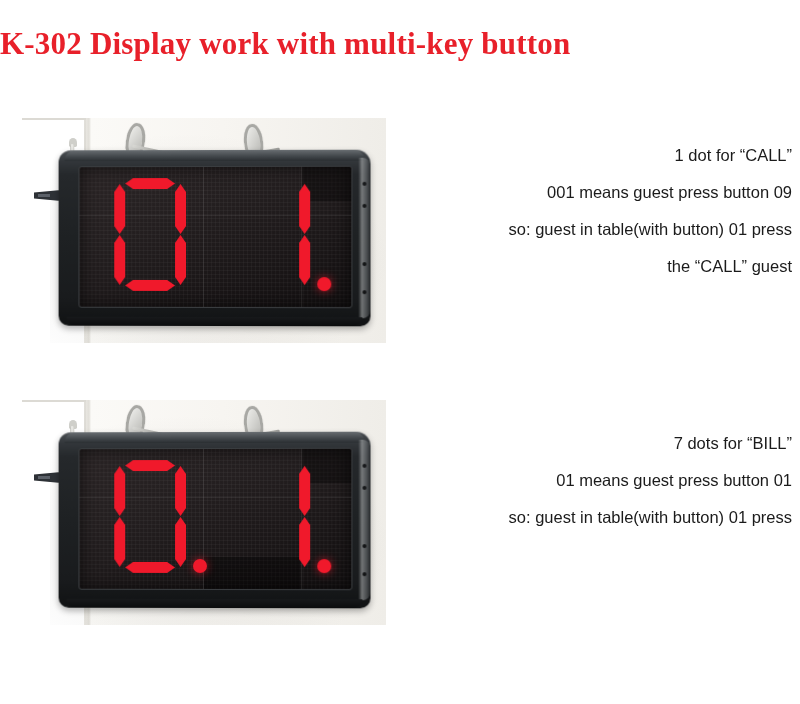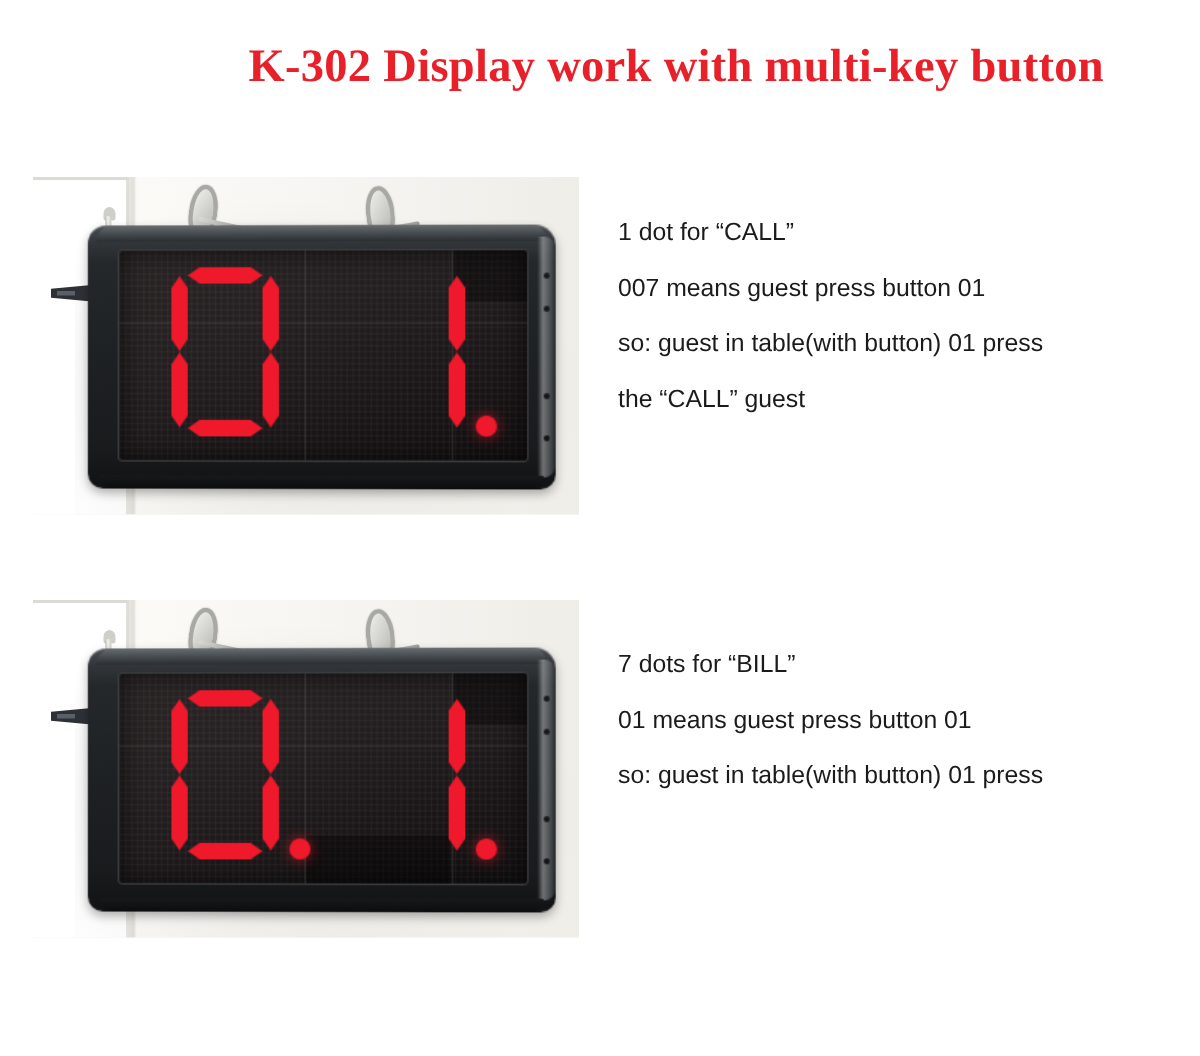--- a/index.html
+++ b/index.html
@@ -15,28 +15,27 @@
     font-family: "Liberation Sans", sans-serif;
     -webkit-font-smoothing: antialiased;
   }
 
   
   #page-title {
     position: absolute;
     left: 0;
     top: 26px;
     width: 720px;
-    text-align: right;
+    text-align: left;
     font-family: "Liberation Serif", serif;
     font-size: 31px;
     font-weight: 700;
     color: #e8202a;
     letter-spacing: 0.2px;
     white-space: nowrap;
-    margin-left: 16px;
   }
 
   
   .photo {
     position: absolute;
     left: 22px;
     width: 364px;
     height: 225px;
     overflow: hidden;
     background: #f4f2ee;
@@ -270,21 +269,21 @@
   .caption {
     position: absolute;
     left: 412px;
     width: 380px;
     color: #1b1b1b;
     font-size: 16.5px;
     line-height: 37px;
   }
   #caption-call { top: 137px; }
   #caption-bill { top: 425px; }
-  .caption .line { white-space: nowrap; }
+  .caption .line { white-space: nowrap; text-align: right; }
 </style>
 </head>
 <body>
 
 <div id="page-title">K-302 Display work with multi-key button</div>
 
 <div class="photo" id="photo-call">
   <div class="wall"></div>
   <div class="wall-seam"></div>
   <div class="wall-seam-h"></div>
@@ -332,21 +331,21 @@
         <span class="seg v vc"></span>
 
         <span class="dp"></span>
       </div>
     </div>
   </div>
 </div>
 
 <div class="caption" id="caption-call">
   <div class="line">1 dot for “CALL”</div>
-  <div class="line">007 means guest press button 01</div>
+  <div class="line">001 means guest press button 09</div>
   <div class="line">so: guest in table(with button) 01 press</div>
   <div class="line">the “CALL” guest</div>
 </div>
 
 <div class="photo" id="photo-bill">
   <div class="wall"></div>
   <div class="wall-seam"></div>
   <div class="wall-seam-h"></div>
   <div class="wall-shadow"></div>
 

